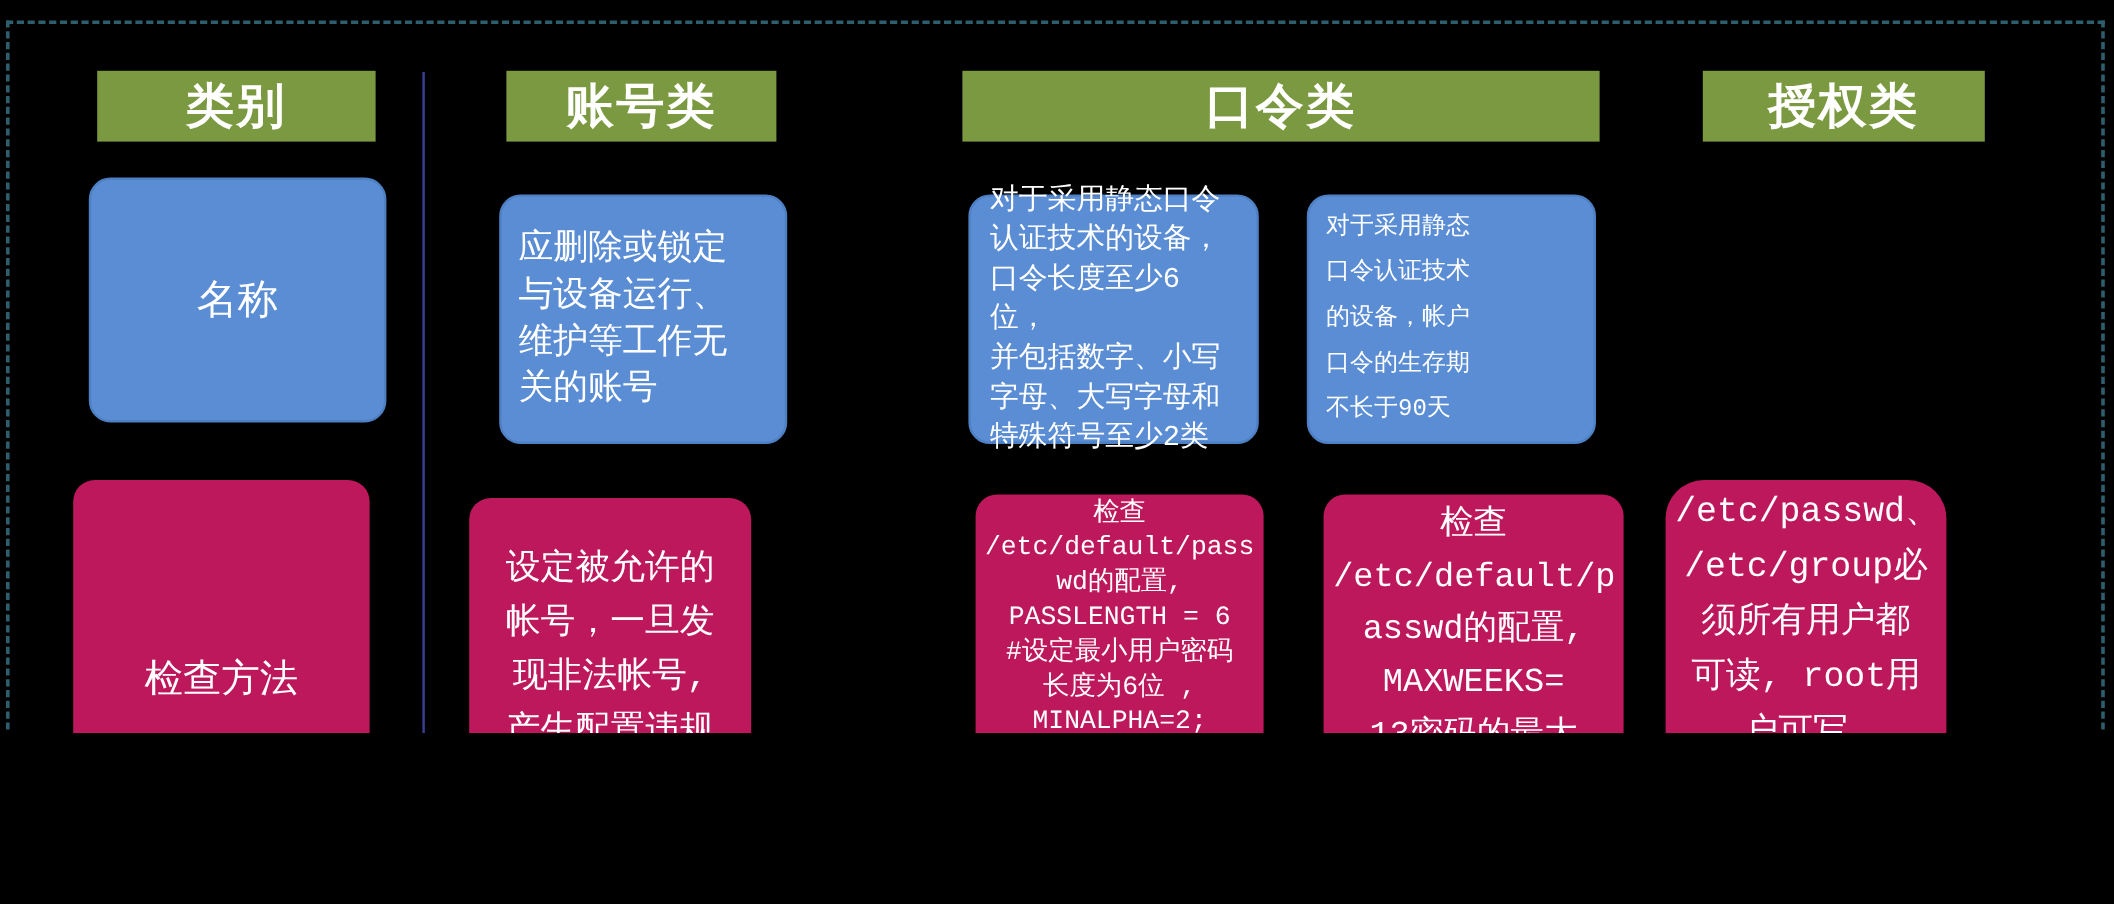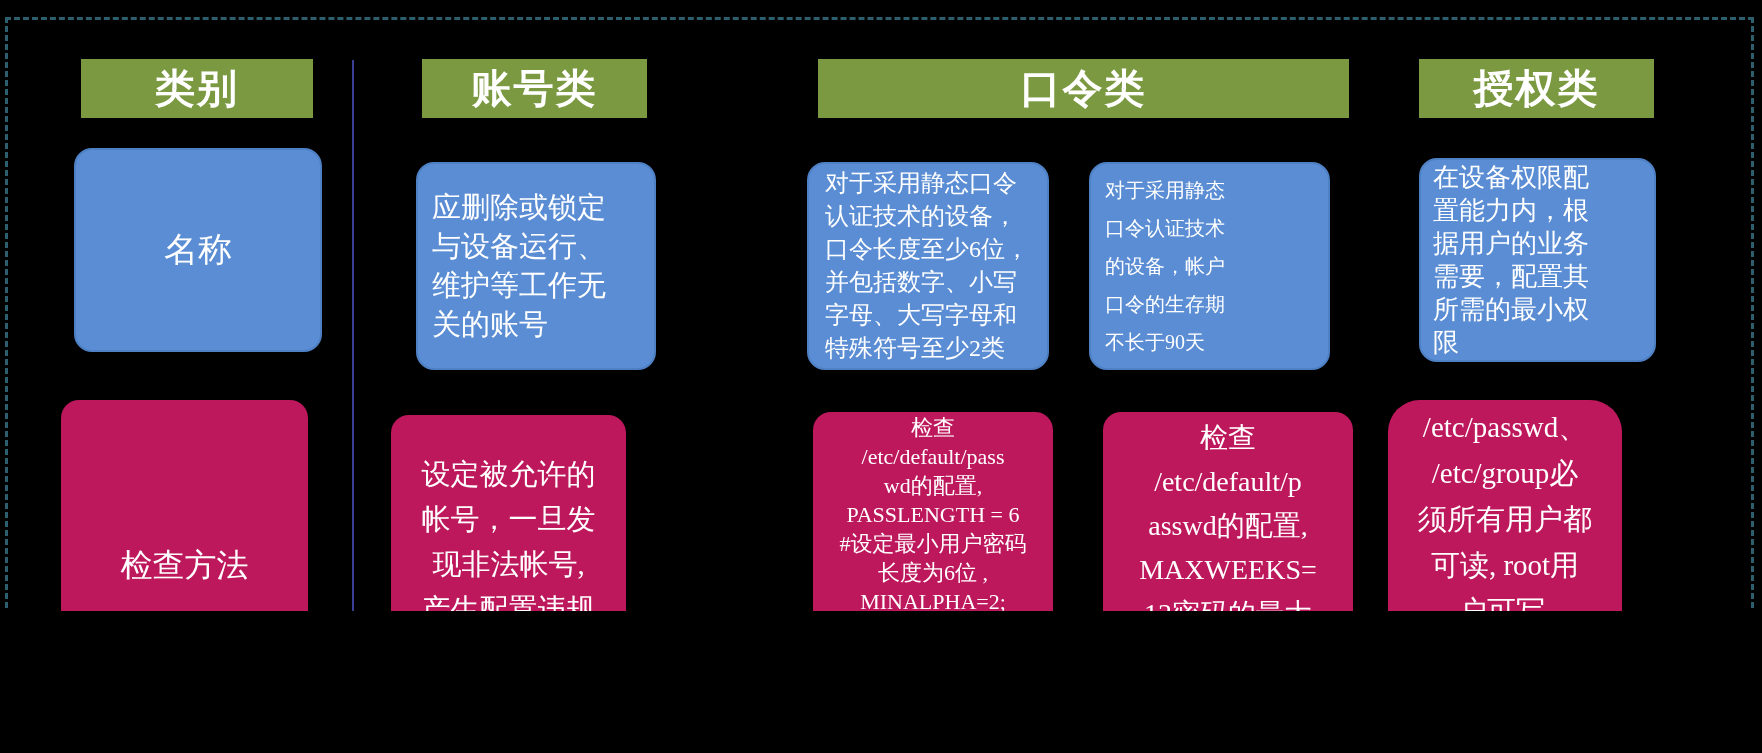--- a/index.html
+++ b/index.html
@@ -1,21 +1,21 @@
 <!DOCTYPE html>
 <html><head>
 <meta charset="utf-8">
 <style>
   html,body{margin:0;padding:0;background:#000;}
   .canvas{
     position:relative;
     width:1762px;height:611px;
     background:#000;
     overflow:hidden;
-    font-family:Liberation Serif, serif;
+    font-family:Liberation Mono, monospace;
   }
   .dashed-border{
     position:absolute;
     left:5px;top:17px;width:1749px;height:726px;
     border:3px dashed #2d5e6d;
     box-sizing:border-box;
   }
   .divider{
     position:absolute;
     left:352px;top:60px;width:2px;height:685px;
@@ -65,21 +65,21 @@
 </head>
 <body>
 
 <div class="canvas">
 
   <div class="dashed-border"></div>
   <div class="divider"></div>
 
   <div class="hdr" style="left:81px;width:232px;">类别</div>
   <div class="hdr" style="left:422px;width:225px;">账号类</div>
-  <div class="hdr" style="left:802px;width:531px;margin-left:16px;">口令类</div>
+  <div class="hdr" style="left:802px;width:531px;">口令类</div>
   <div class="hdr" style="left:1419px;width:235px;">授权类</div>
 
   <div class="box light b1">
     <span class="txt t-center">名称</span>
   </div>
   <div class="box light b2">
     <span class="txt t-left">应删除或锁定
 与设备运行、
 维护等工作无
 关的账号</span>
@@ -91,28 +91,20 @@
 并包括数字、小写
 字母、大写字母和
 特殊符号至少2类</span>
   </div>
   <div class="box light b4">
     <span class="txt t-left">对于采用静态
 口令认证技术
 的设备，帐户
 口令的生存期
 不长于90天</span>
-  </div>
-  <div class="box light b5">
-    <span class="txt t-left">在设备权限配
-置能力内，根
-据用户的业务
-需要，配置其
-所需的最小权
-限</span>
   </div>
 
   <div class="box dark d1">
     <span class="txt t-center">检查方法</span>
   </div>
   <div class="box dark d2">
     <span class="txt t-center">设定被允许的
 帐号，一旦发
 现非法帐号,
 产生配置违规

